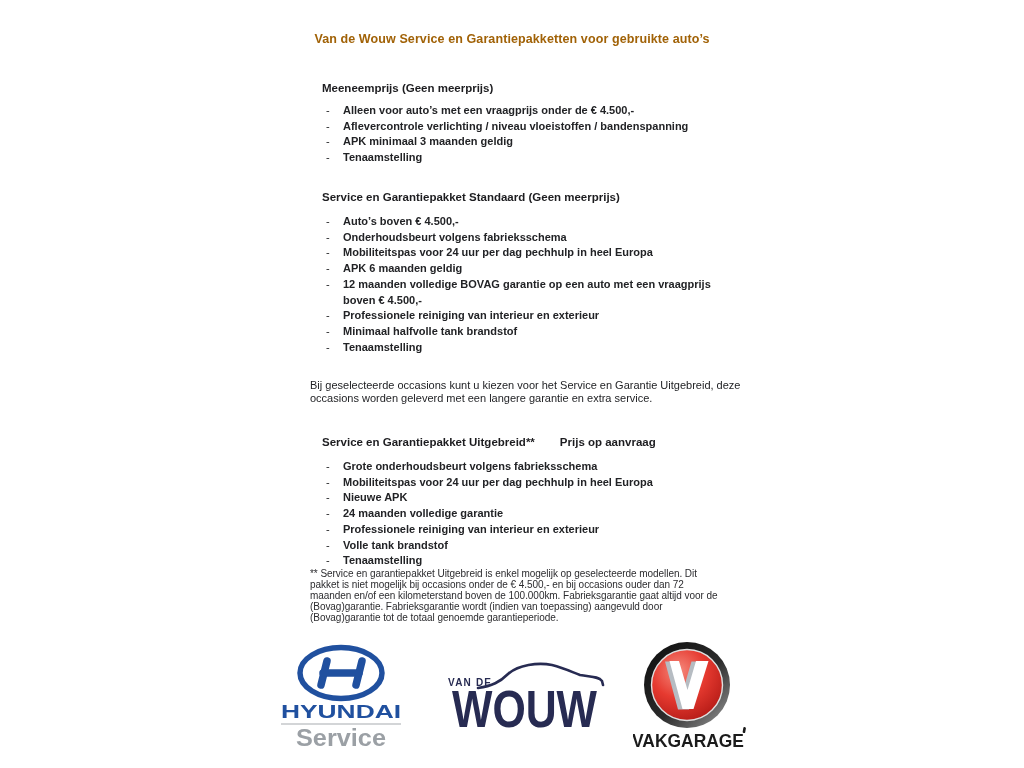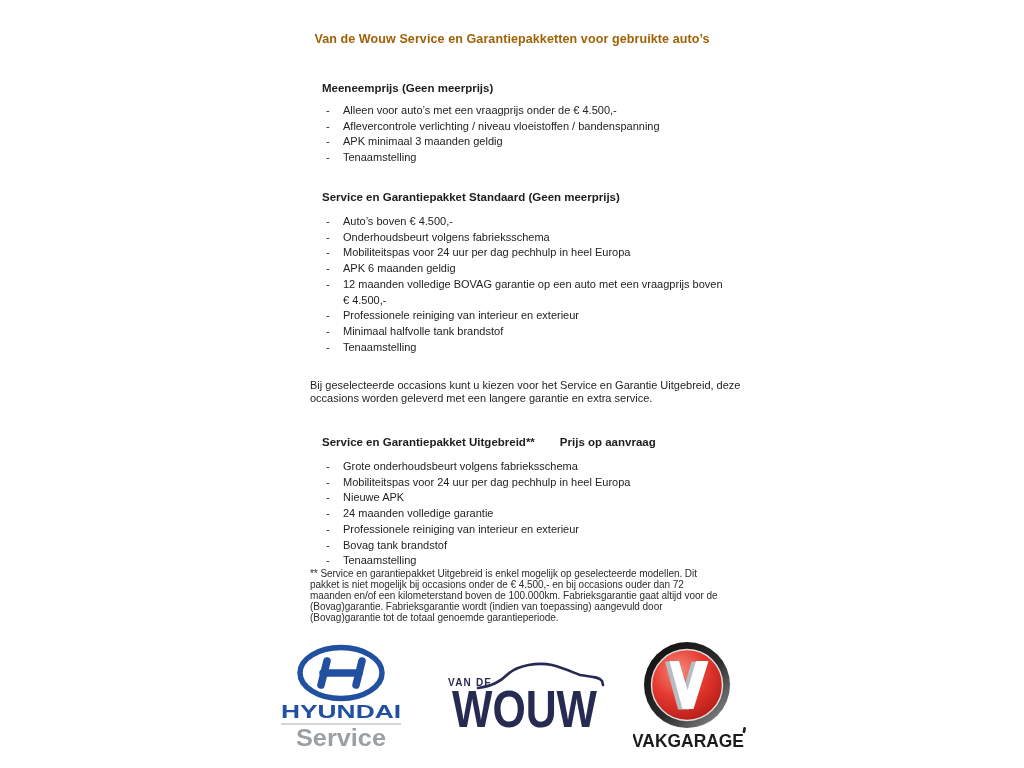--- a/index.html
+++ b/index.html
@@ -14,21 +14,21 @@
   .heading{
     position:absolute;left:310px;font-size:11.5px;font-weight:bold;color:#1d1d20;
     white-space:nowrap;
     padding-left:12px;
   }
   .heading-row{display:flex;align-items:baseline;}
   .price-note{margin-left:25px;font-weight:bold;}
   .list{position:absolute;left:326px;width:402px;}
   .li{display:flex;font-size:11px;line-height:15.7px;}
   .dash{width:17px;flex:none;}
-  .li-text{max-width:385px;}
+  .li-text{max-width:385px;font-weight:bold;}
   .para{
     position:absolute;left:310px;width:432px;font-size:11px;line-height:13px;
   }
   .footnote{
     position:absolute;left:310px;top:568px;width:412px;
     font-size:10px;line-height:11px;color:#2c2c2f;letter-spacing:-0.05px;
   }
   .logo{position:absolute;}
   .logo-hyundai{left:278px;top:644px;}
   .logo-wouw{left:438px;top:660px;}
@@ -138,21 +138,21 @@
         <span class="li-text">24 maanden volledige garantie</span>
       </div>
 
       <div class="li">
         <span class="dash">-</span>
         <span class="li-text">Professionele reiniging van interieur en exterieur</span>
       </div>
 
       <div class="li">
         <span class="dash">-</span>
-        <span class="li-text">Bovag tank brandstof</span>
+        <span class="li-text">Volle tank brandstof</span>
       </div>
 
       <div class="li">
         <span class="dash">-</span>
         <span class="li-text">Tenaamstelling</span>
       </div>
     </div>
 
   <div class="footnote">** Service en garantiepakket Uitgebreid is enkel mogelijk op geselecteerde modellen. Dit pakket is niet mogelijk bij occasions onder de € 4.500,- en bij occasions ouder dan 72 maanden en/of een kilometerstand boven de 100.000km.  Fabrieksgarantie gaat altijd voor de (Bovag)garantie. Fabrieksgarantie wordt (indien van toepassing) aangevuld door (Bovag)garantie tot de totaal genoemde garantieperiode.</div>
 

